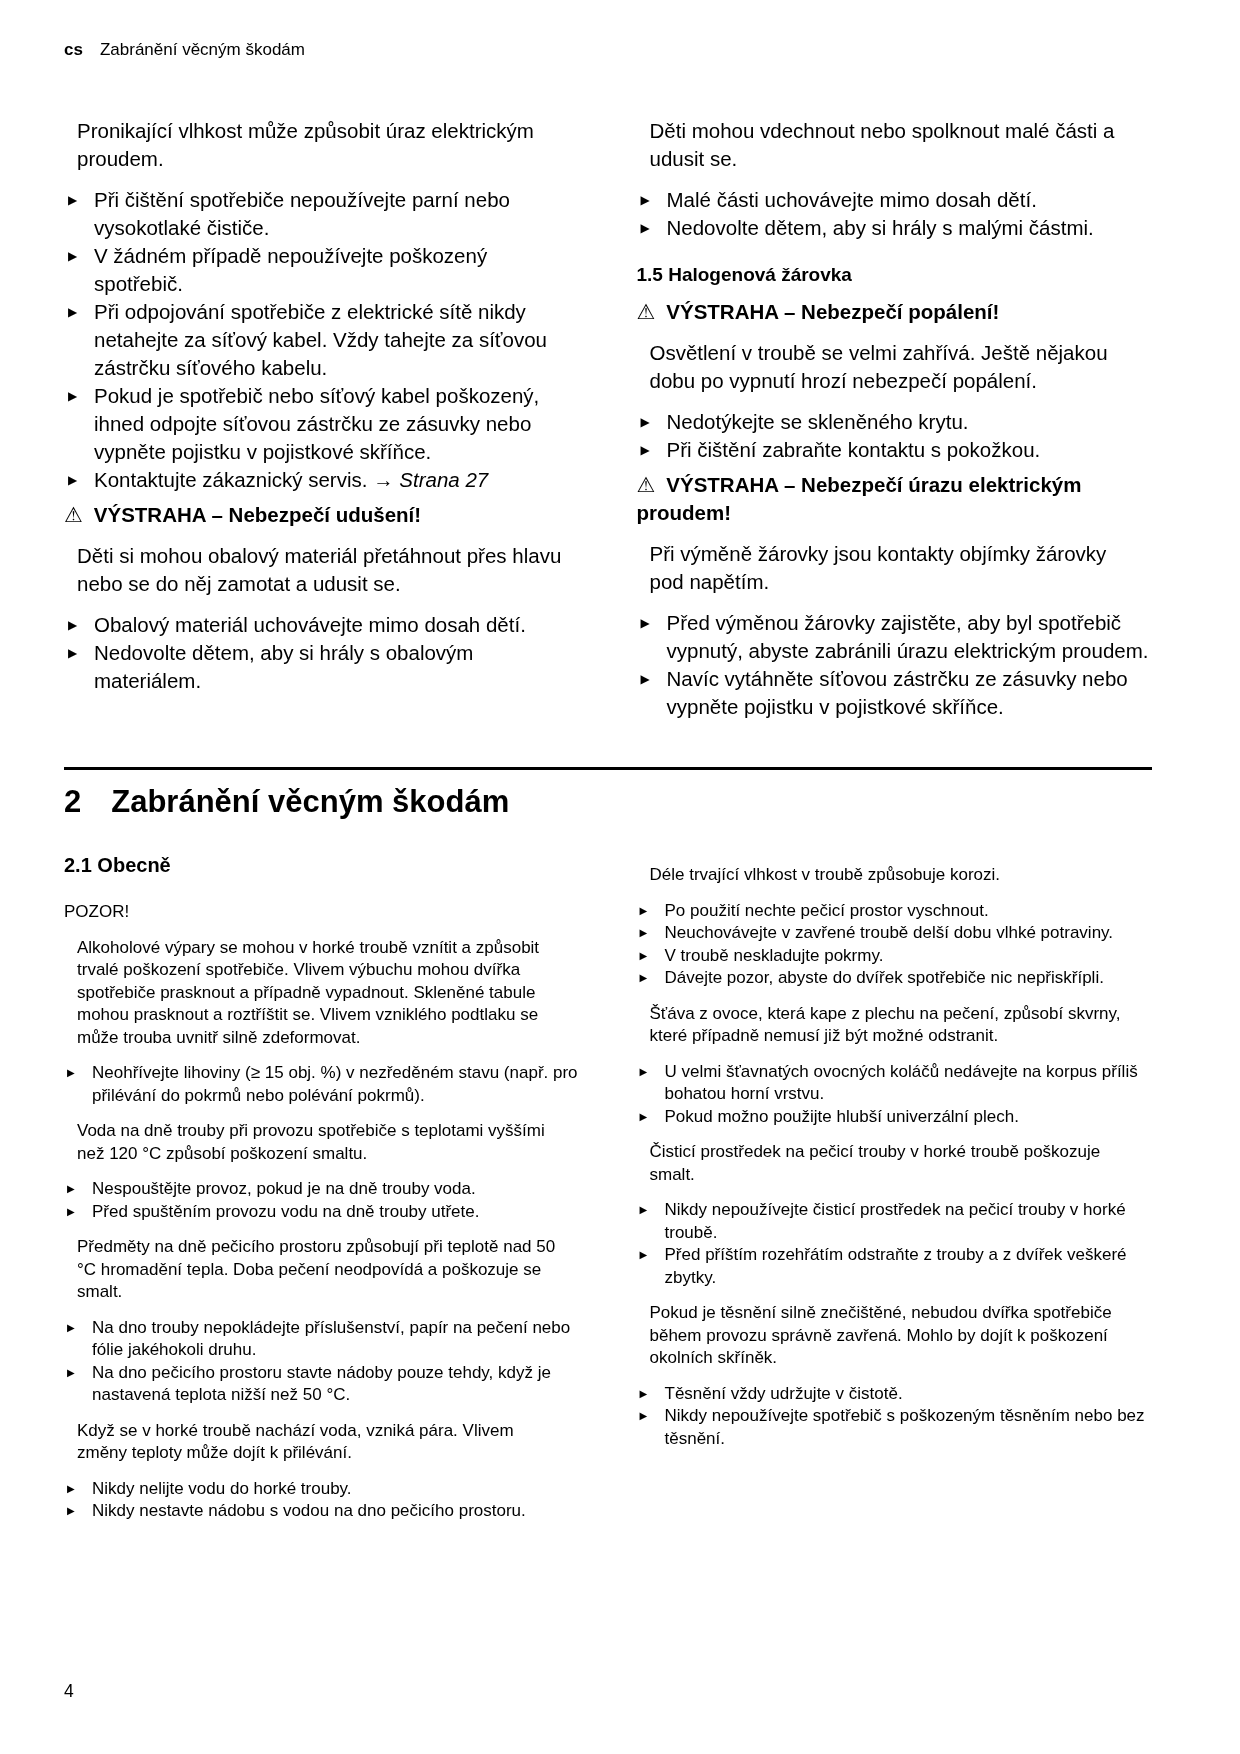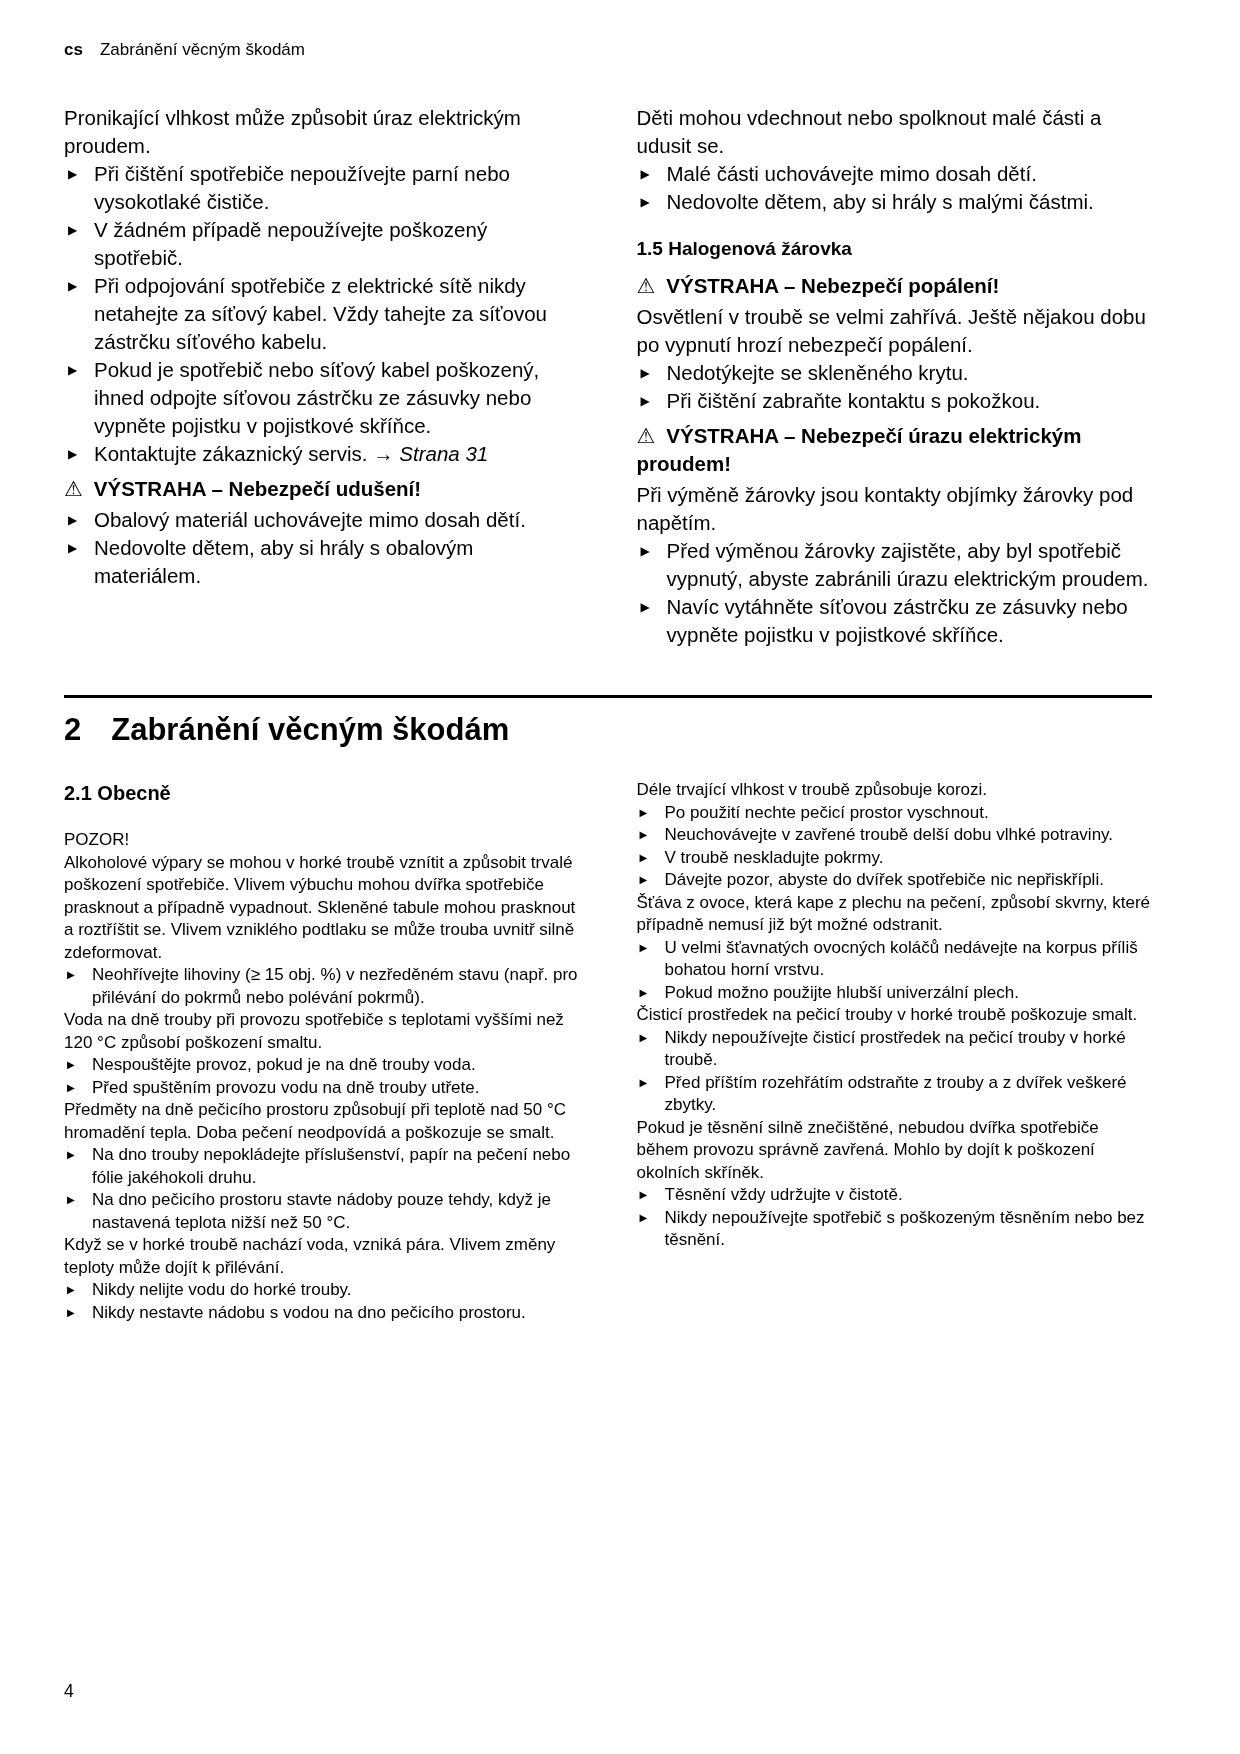--- a/index.html
+++ b/index.html
@@ -19,21 +19,21 @@
     padding: 40px 88px 0 64px;
   }
   
   .doc-header { font-size: 17px; line-height: 20px; }
   .doc-header .lang { font-weight: 700; margin-right: 17px; }
   
   .two-col { display: flex; gap: 57px; }
   .col { flex: 1 1 0; min-width: 0; }
   .two-col.top { margin-top: 44px; font-size: 20.5px; line-height: 28px; }
   .two-col.bottom { margin-top: 30px; font-size: 17px; line-height: 22.5px; }
-  p.para { margin: 0; }
+  p.para { margin: 13px; }
   
   .bullet { position: relative; margin: 0; }
   .top .bullet { padding-left: 30px; }
   .bottom .bullet { padding-left: 28px; }
   .marker {
     position: absolute;
     top: 0;
     line-height: inherit;
   }
   .top .marker { left: 4px; font-size: 12px; }
@@ -75,22 +75,23 @@
     <span class="lang">cs</span><span class="htitle">Zabránění věcným škodám</span>
   </div>
 
   <div class="two-col top">
     <div class="col">
         <p class="para">Pronikající vlhkost může způsobit úraz elektrickým proudem.</p>
         <div class="bullet"><span class="marker">▶</span><span class="btext">Při čištění spotřebiče nepoužívejte parní nebo vysokotlaké čističe.</span></div>
         <div class="bullet"><span class="marker">▶</span><span class="btext">V žádném případě nepoužívejte poškozený spotřebič.</span></div>
         <div class="bullet"><span class="marker">▶</span><span class="btext">Při odpojování spotřebiče z elektrické sítě nikdy netahejte za síťový kabel. Vždy tahejte za síťovou zástrčku síťového kabelu.</span></div>
         <div class="bullet"><span class="marker">▶</span><span class="btext">Pokud je spotřebič nebo síťový kabel poškozený, ihned odpojte síťovou zástrčku ze zásuvky nebo vypněte pojistku v pojistkové skříňce.</span></div>
-        <div class="bullet"><span class="marker">▶</span><span class="btext">Kontaktujte zákaznický servis.<i class="ref"> → Strana 31</i></span></div>
+        <div class="bullet"><span class="marker">▶</span><span class="btext">Kontaktujte zákaznický servis.<i class="ref"> → Strana 27</i></span></div>
         <p class="warning"><span class="warn-icon">⚠</span><span class="warn-text">VÝSTRAHA – Nebezpečí udušení!</span></p>
+        <p class="para">Děti si mohou obalový materiál přetáhnout přes hlavu nebo se do něj zamotat a udusit se.</p>
         <div class="bullet"><span class="marker">▶</span><span class="btext">Obalový materiál uchovávejte mimo dosah dětí.</span></div>
         <div class="bullet"><span class="marker">▶</span><span class="btext">Nedovolte dětem, aby si hrály s obalovým materiálem.</span></div>
       </div>
     <div class="col">
         <p class="para">Děti mohou vdechnout nebo spolknout malé části a udusit se.</p>
         <div class="bullet"><span class="marker">▶</span><span class="btext">Malé části uchovávejte mimo dosah dětí.</span></div>
         <div class="bullet"><span class="marker">▶</span><span class="btext">Nedovolte dětem, aby si hrály s malými částmi.</span></div>
         <h2 class="h2">1.5 Halogenová žárovka</h2>
         <p class="warning"><span class="warn-icon">⚠</span><span class="warn-text">VÝSTRAHA – Nebezpečí popálení!</span></p>
         <p class="para">Osvětlení v troubě se velmi zahřívá. Ještě nějakou dobu po vypnutí hrozí nebezpečí popálení.</p>

